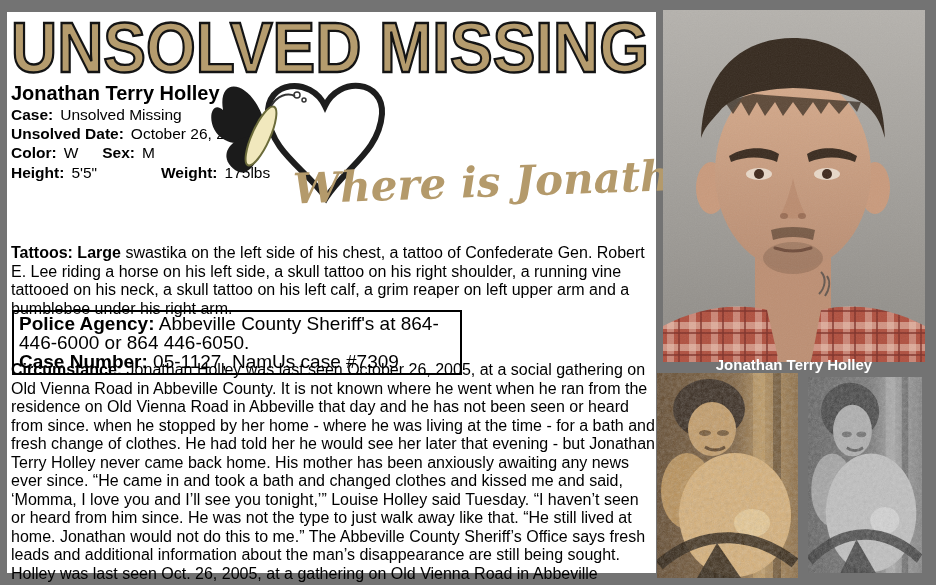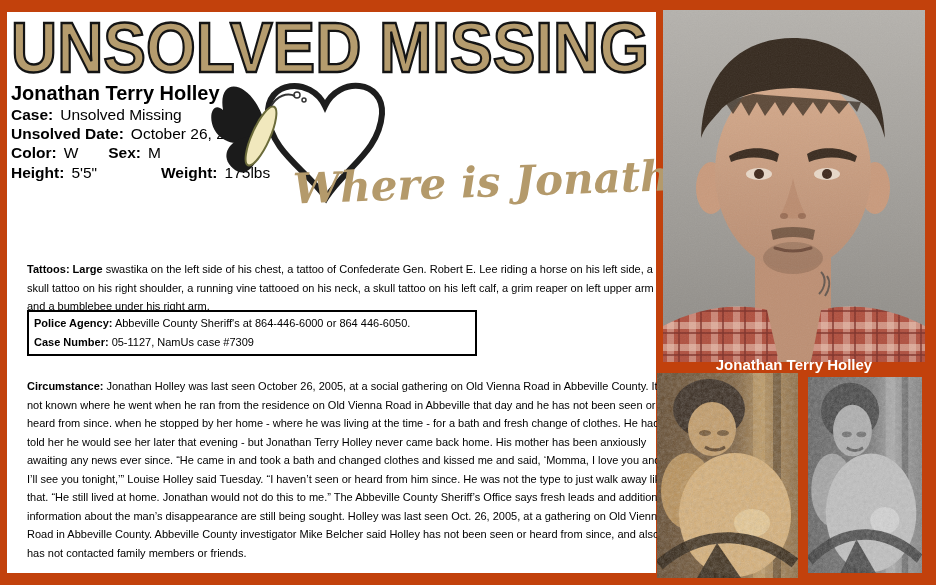--- a/index.html
+++ b/index.html
@@ -1,33 +1,33 @@
 <!DOCTYPE html>
 <html><head>
 <meta charset="utf-8">
 <style>
   html,body{margin:0;padding:0;background:#b49a6b;}
-  .poster{position:relative;width:936px;height:585px;background:#c2410c;overflow:hidden;
+  .poster{position:relative;width:936px;height:585px;background:#737373;overflow:hidden;
           font-family:"Liberation Sans",sans-serif;color:#000;}
   .white-panel{position:absolute;left:7px;top:12px;width:649px;height:561px;background:#ffffff;}
   .hdr-svg{position:absolute;left:2px;top:4px;}
   .name{position:absolute;left:4px;top:70px;font-size:20px;font-weight:bold;}
   .details{position:absolute;left:4px;top:93px;font-size:15.5px;line-height:19.2px;}
   .drow .lbl{font-weight:bold;margin-right:7px;text-align:right;}
   .drow .col{display:inline-block;width:150px;}
-  .drow .gap{margin-left:30px;}
+  .drow .gap{margin-left:24px;}
   .logo-wrap{position:absolute;left:200px;top:46px;width:250px;height:150px;pointer-events:none;}
   .brand{position:absolute;left:282px;top:116px;font-size:24px;color:#2d2d2d;letter-spacing:.5px;}
   .tagline{position:absolute;left:286px;top:146px;width:370px;font-family:"DejaVu Serif",serif;
            font-style:italic;font-weight:bold;font-size:42px;color:#b49a6b;transform:rotate(-2deg);
            white-space:nowrap;}
-  .para{position:absolute;left:4px;width:644px;font-size:11px;line-height:18.5px;margin:16px;}
+  .para{position:absolute;left:4px;width:644px;font-size:16px;line-height:18.5px;margin:0;}
   .tattoos{top:232px;}
-  .police-box{position:absolute;left:20px;top:298px;width:436px;border:2px solid #000;
-              padding:2px 5px;font-size:11px;line-height:19px;}
+  .police-box{position:absolute;left:5px;top:298px;width:436px;border:2px solid #000;
+              padding:2px 5px;font-size:19px;line-height:19px;}
   .circumstance{top:349px;}
   .website{position:absolute;left:240px;top:531px;width:300px;text-align:center;
            font-size:26px;letter-spacing:.5px;}
   .main-photo{position:absolute;left:663px;top:10px;width:262px;height:352px;}
   .photo-caption{position:absolute;left:663px;top:356px;width:262px;text-align:center;
                  font-size:15px;font-weight:bold;color:#fff;z-index:5;}
   .sepia-photo{position:absolute;left:657px;top:373px;width:141px;height:205px;}
   .gray-photo{position:absolute;left:808px;top:377px;width:114px;height:196px;
               filter:grayscale(1) brightness(1.15) contrast(0.78);}
   svg{display:block;}

